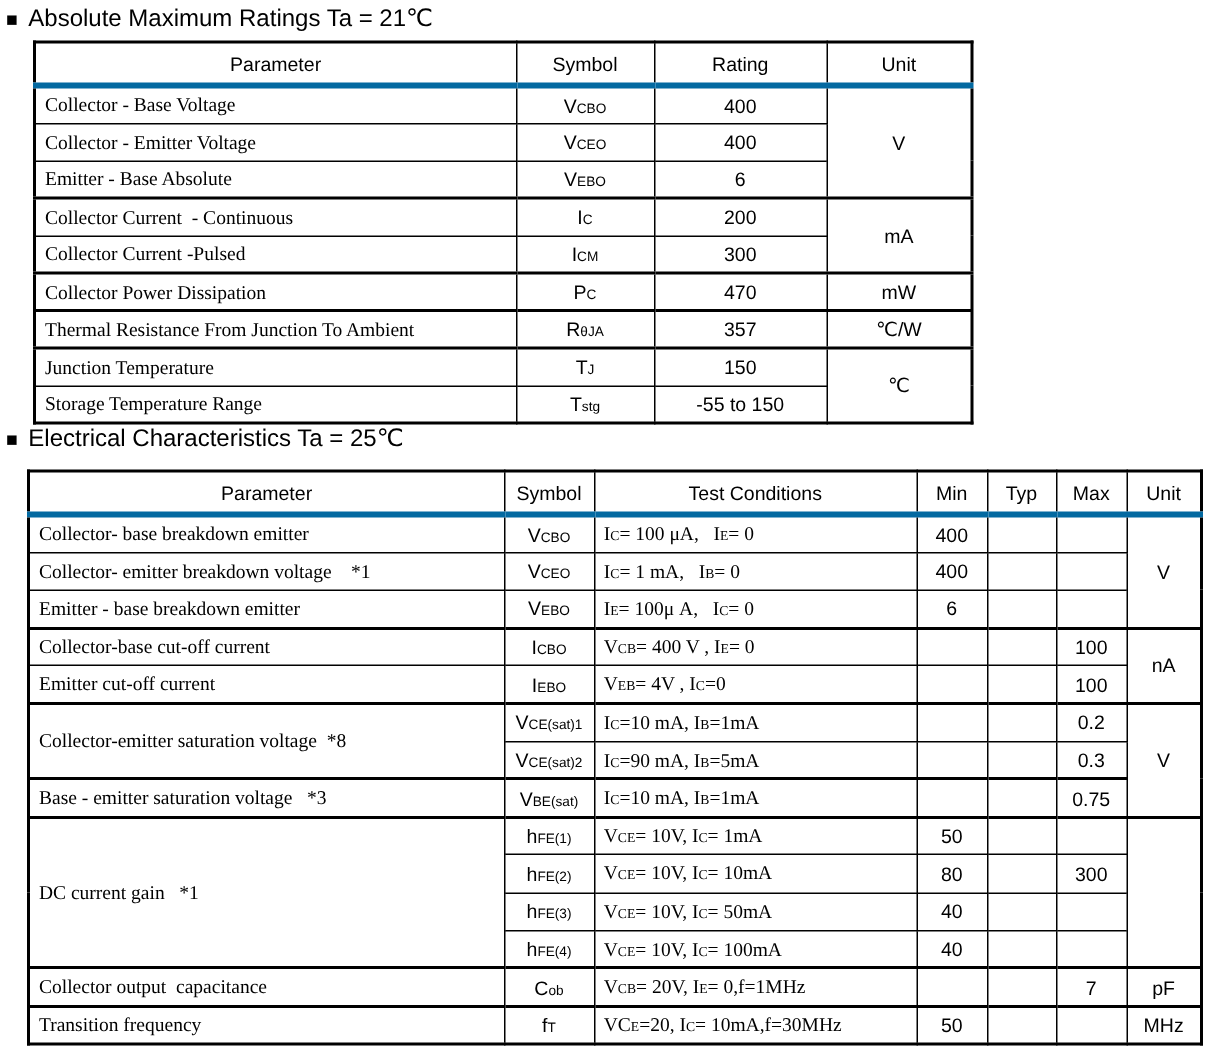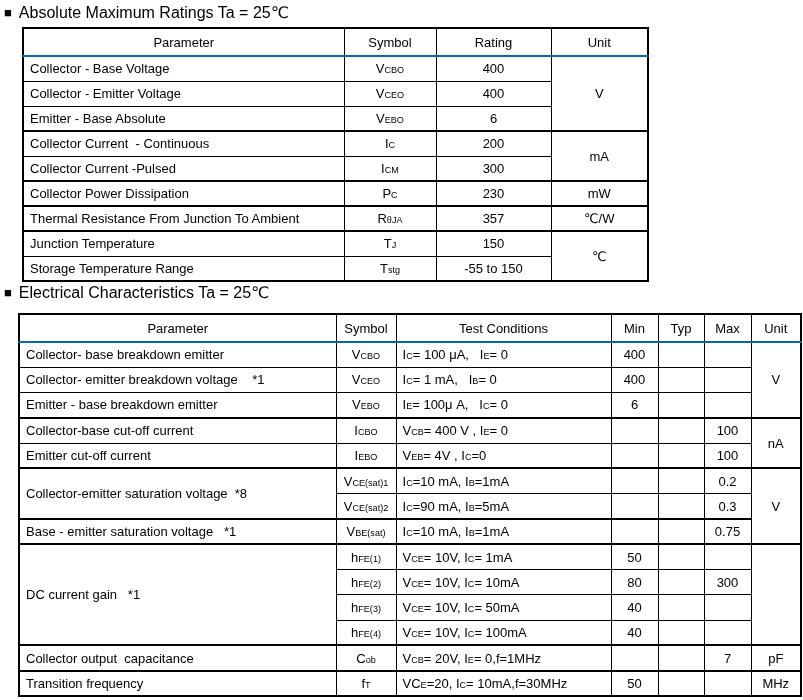--- a/index.html
+++ b/index.html
@@ -20,34 +20,34 @@
     position:absolute; border-collapse:collapse; table-layout:fixed;
     background:#fff; border:2px solid #000;
   }
   #t1 { left:22px; top:27px;  width:625px; height:252px; }
   #t2 { left:18px; top:313px; width:782px; height:384px; }
 
   th, td {
     border:1px solid #000; font-size:13px; font-weight:normal;
     padding:0; text-align:center; vertical-align:middle; overflow:hidden;
   }
-  thead th { border-bottom:2px solid #0369a1; height:26px; }
+  thead th { border-bottom:4px solid #0369a1; height:26px; }
   tbody tr { height:25px; }
   tr.grp > td { border-top:2px solid #000; }
-  td.param, td.cond { text-align:left; padding-left:6px; white-space:pre; }
+  td.param, td.cond { text-align:left; padding-left:6px; white-space:pre;font-family:Liberation Serif, serif; }
   .sub { font-size:0.7em;margin-top:12px; }
 </style>
 </head>
 <body>
 
 <div class="page">
 
   <div class="section-title" id="title1">
     <span class="bullet">■</span>
-    <span>Absolute Maximum Ratings Ta = 25℃</span>
+    <span>Absolute Maximum Ratings Ta = 21℃</span>
   </div>
 
   <table id="t1">
     <colgroup>
       <col style="width:321px">
         <col style="width:92px">
         <col style="width:115px">
         <col style="width:97px">
     </colgroup>
     <thead>
@@ -82,21 +82,21 @@
         <td rowspan="2">mA</td>
       </tr>
       <tr>
         <td class="param">Collector Current -Pulsed</td>
         <td><span>I</span><span class="sub">CM</span><span></span></td>
         <td>300</td>
       </tr>
       <tr class="grp">
         <td class="param">Collector Power Dissipation</td>
         <td><span>P</span><span class="sub">C</span><span></span></td>
-        <td>230</td>
+        <td>470</td>
         <td>mW</td>
       </tr>
       <tr class="grp">
         <td class="param">Thermal Resistance From Junction To Ambient</td>
         <td><span>R</span><span class="sub">θJA</span><span></span></td>
         <td>357</td>
         <td>℃/W</td>
       </tr>
       <tr class="grp">
         <td class="param">Junction Temperature</td>
@@ -191,21 +191,21 @@
         <td rowspan="3">V</td>
       </tr>
       <tr>
         <td><span>V</span><span class="sub">CE(sat)2</span><span></span></td>
         <td class="cond"><span>I</span><span class="sub">C</span><span>=90 mA, I</span><span class="sub">B</span><span>=5mA</span></td>
         <td></td>
         <td></td>
         <td>0.3</td>
       </tr>
       <tr class="grp">
-        <td class="param">Base - emitter saturation voltage   *1</td>
+        <td class="param">Base - emitter saturation voltage   *3</td>
         <td><span>V</span><span class="sub">BE(sat)</span><span></span></td>
         <td class="cond"><span>I</span><span class="sub">C</span><span>=10 mA, I</span><span class="sub">B</span><span>=1mA</span></td>
         <td></td>
         <td></td>
         <td>0.75</td>
       </tr>
       <tr class="grp">
         <td class="param" rowspan="4">DC current gain   *1</td>
         <td><span>h</span><span class="sub">FE(1)</span><span></span></td>
         <td class="cond"><span>V</span><span class="sub">CE</span><span>= 10V, I</span><span class="sub">C</span><span>= 1mA</span></td>

